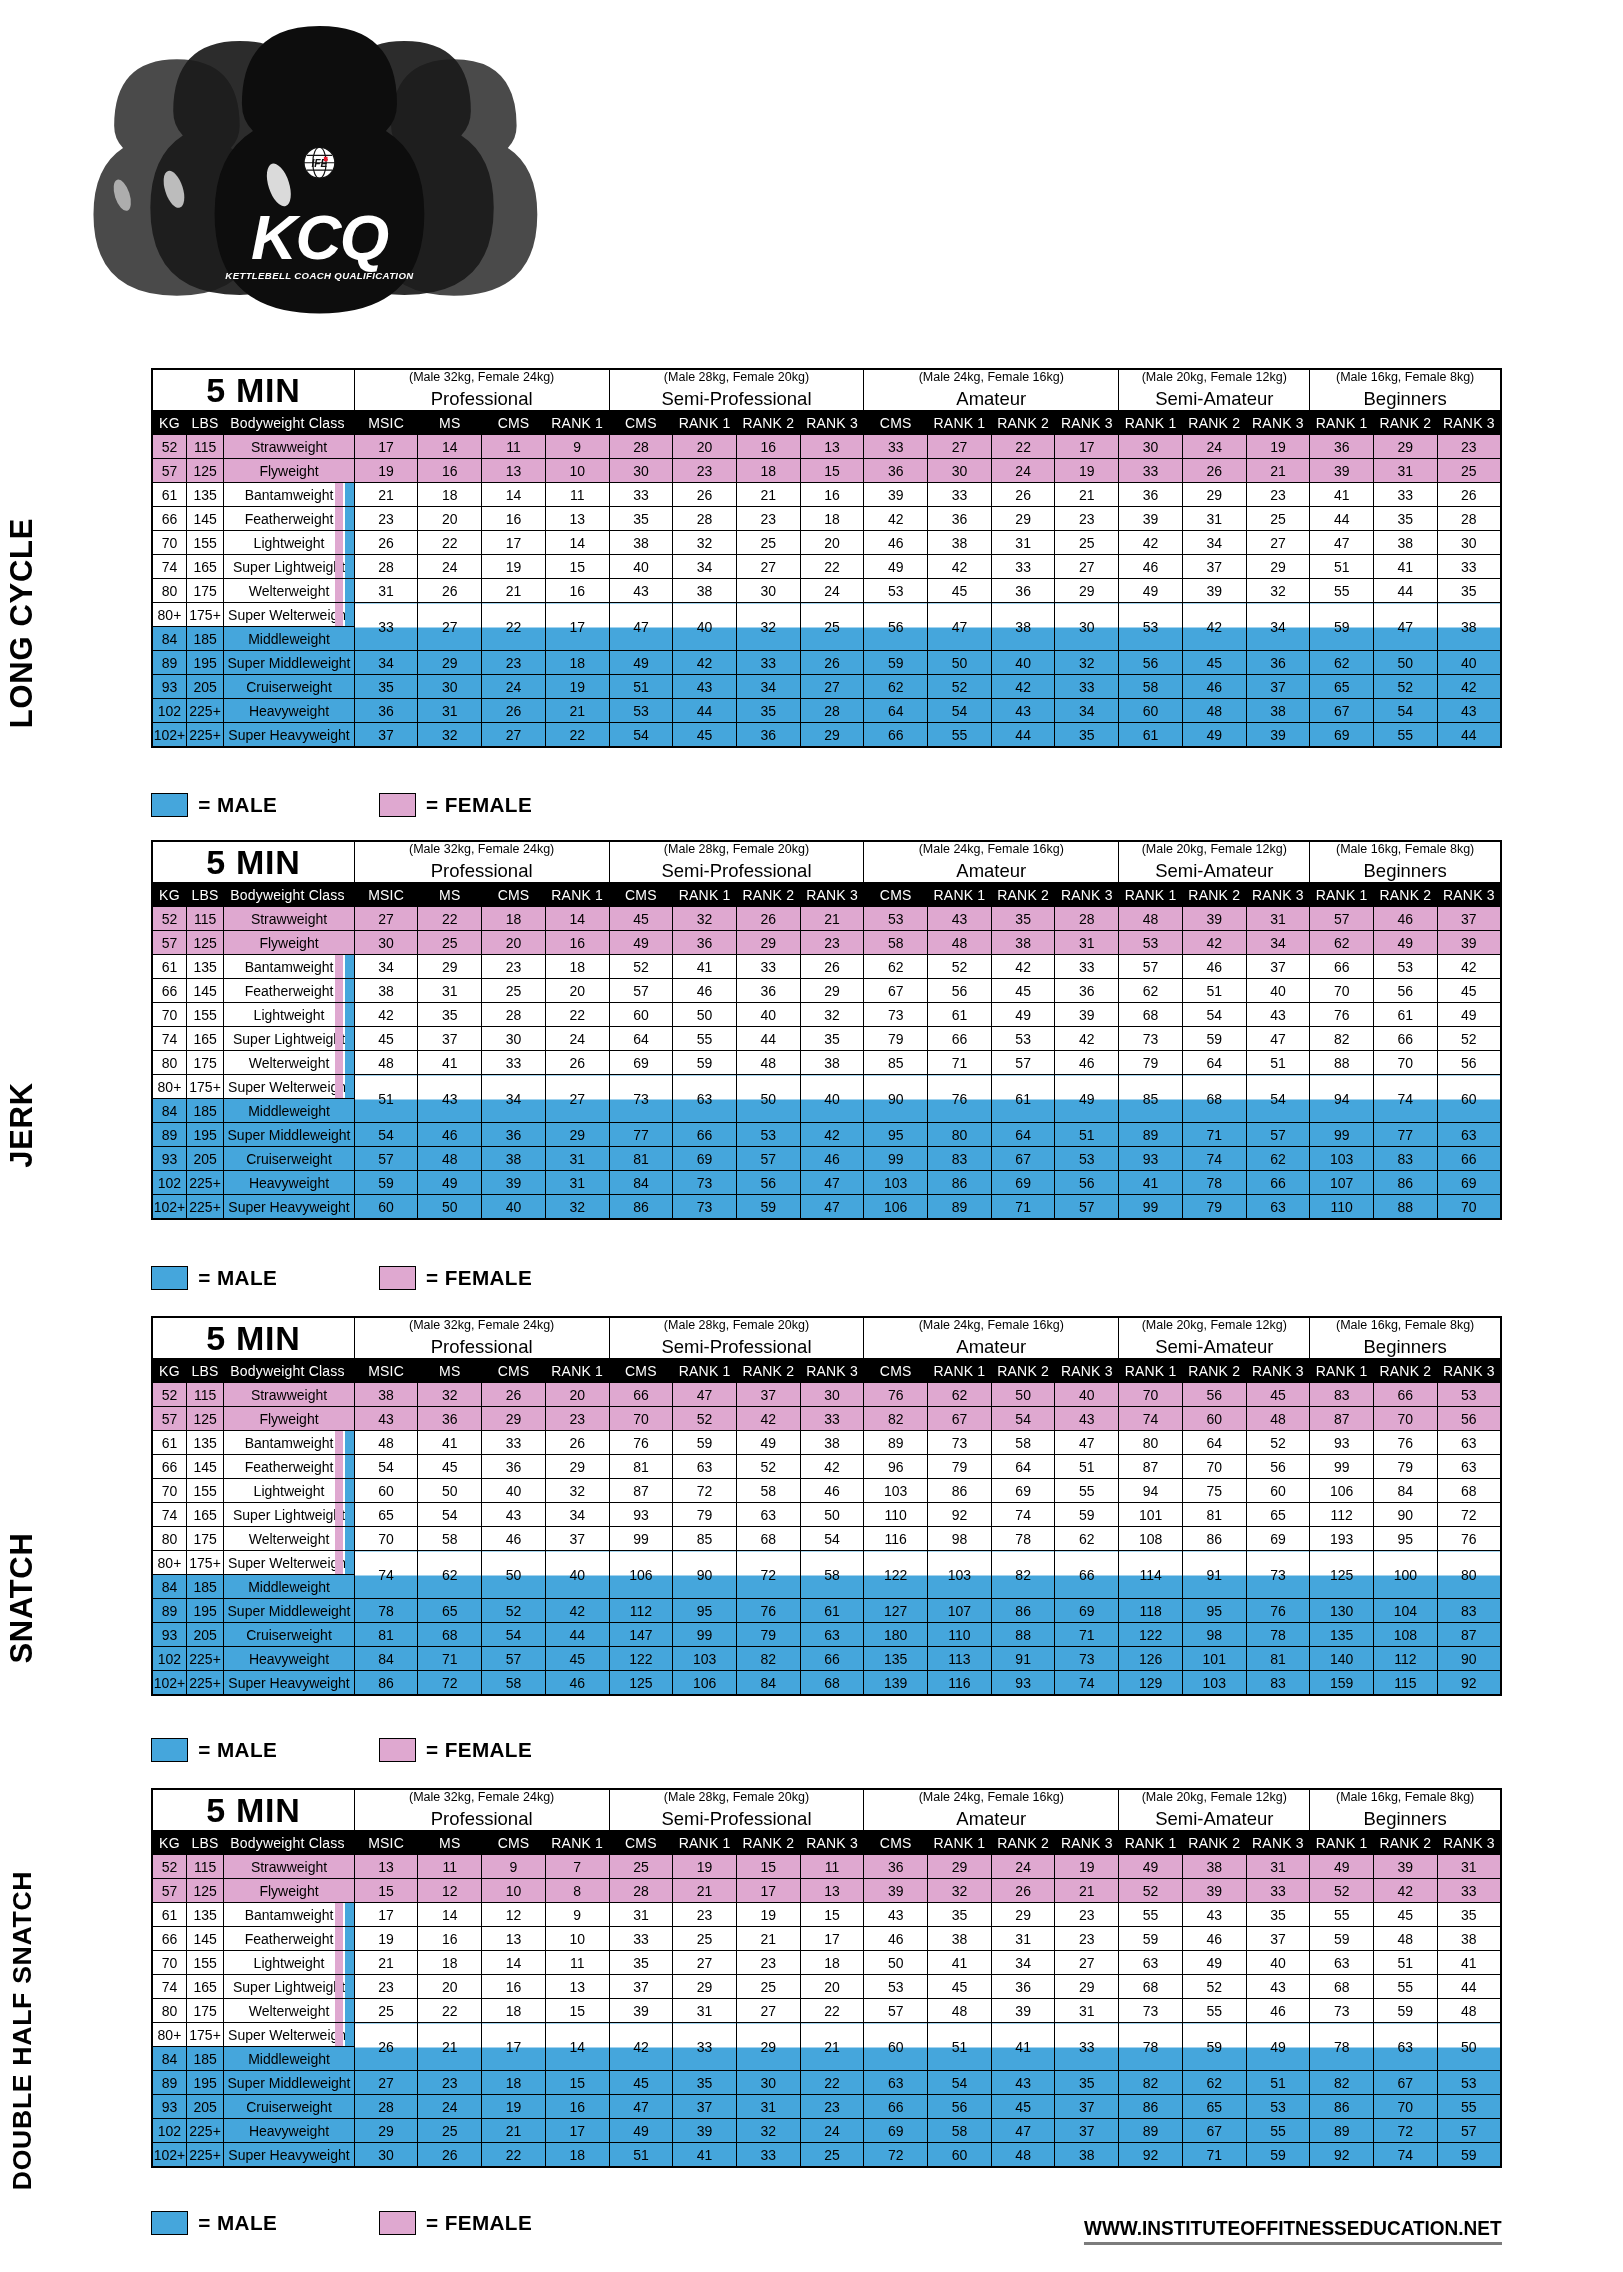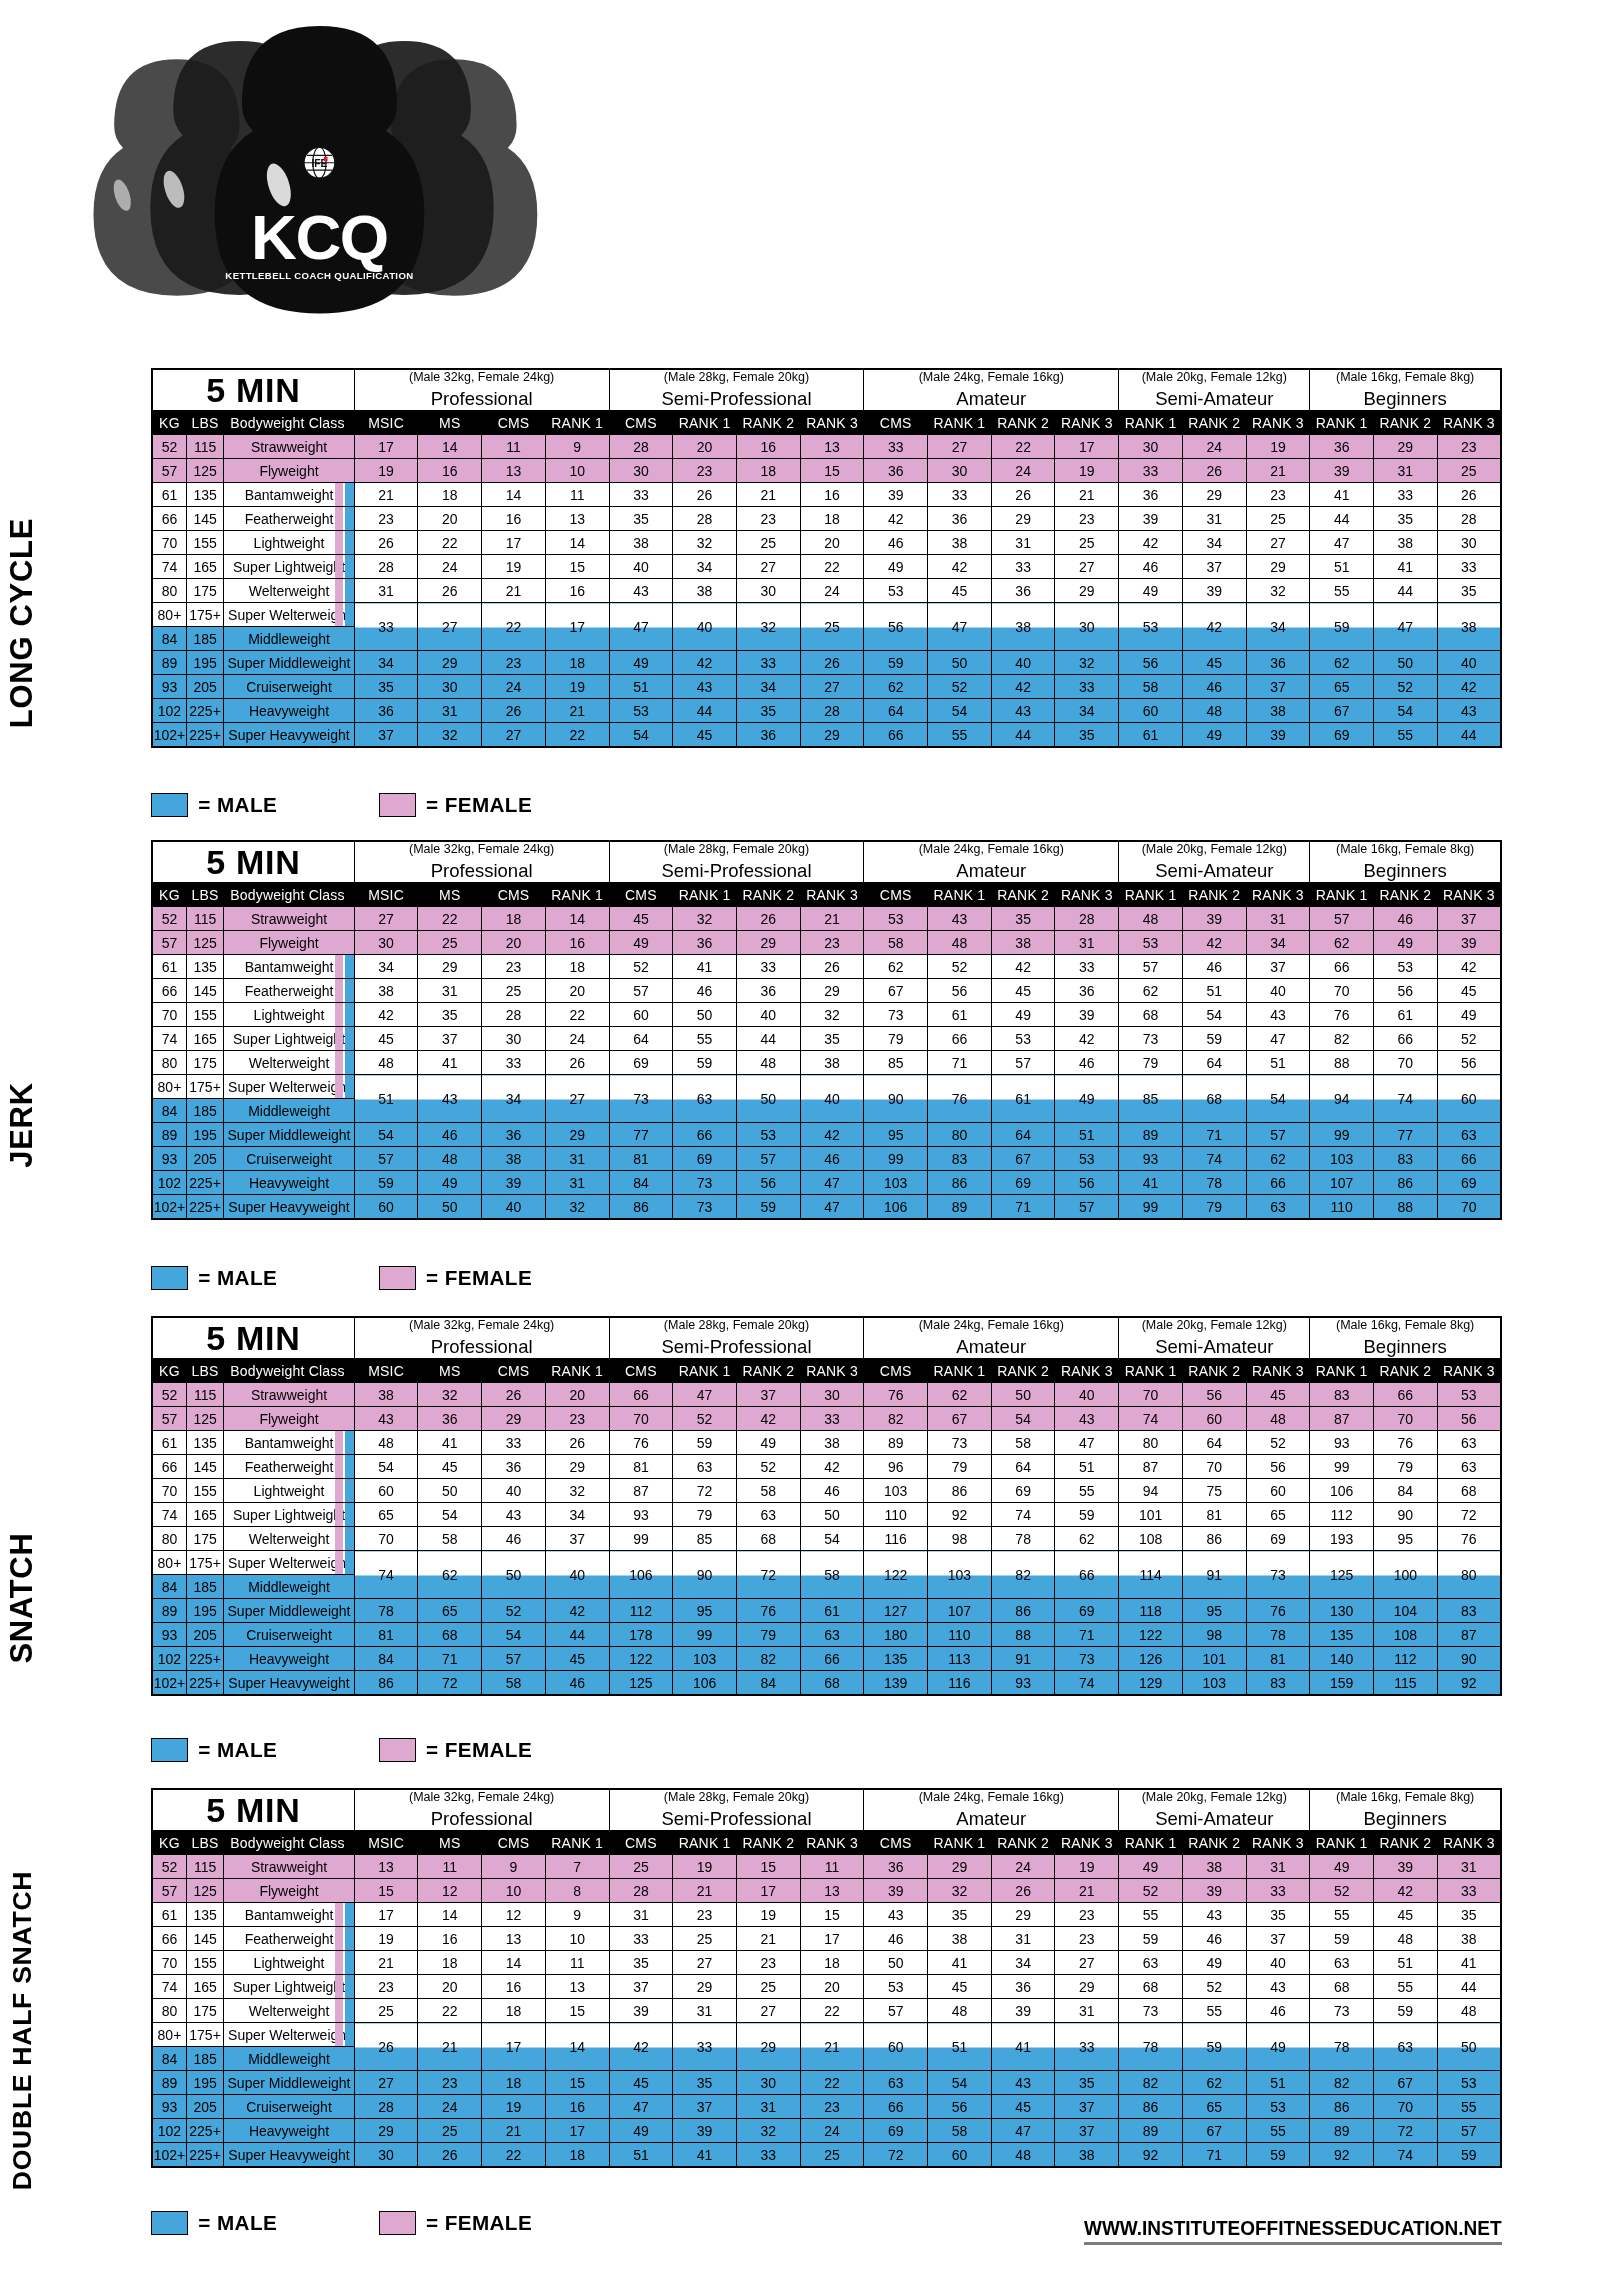--- a/index.html
+++ b/index.html
@@ -21,20 +21,21 @@
     position: relative;
     height: 347px;
     width: 1624px;
   }
   .logo-wrap {
     position: absolute;
     left: 44px;
     top: 14.8px;
     width: 576px;
     height: 325px;
+    font-style: italic;
   }
   .logo-wrap svg { display: block; }
 
   .title-block {
     position: absolute;
     left: 650px;
     top: 29.5px;
     width: 960px;
     text-align: left;
   }
@@ -1295,21 +1296,21 @@
             <td>83</td>
           </tr>
           <tr class="blue">
             <td class="numcol">93</td>
             <td class="lbscol">205</td>
             <td class="namecol namecell"><span>Cruiserweight</span></td>
             <td>81</td>
             <td>68</td>
             <td>54</td>
             <td>44</td>
-            <td>178</td>
+            <td>147</td>
             <td>99</td>
             <td>79</td>
             <td>63</td>
             <td>180</td>
             <td>110</td>
             <td>88</td>
             <td>71</td>
             <td>122</td>
             <td>98</td>
             <td>78</td>

